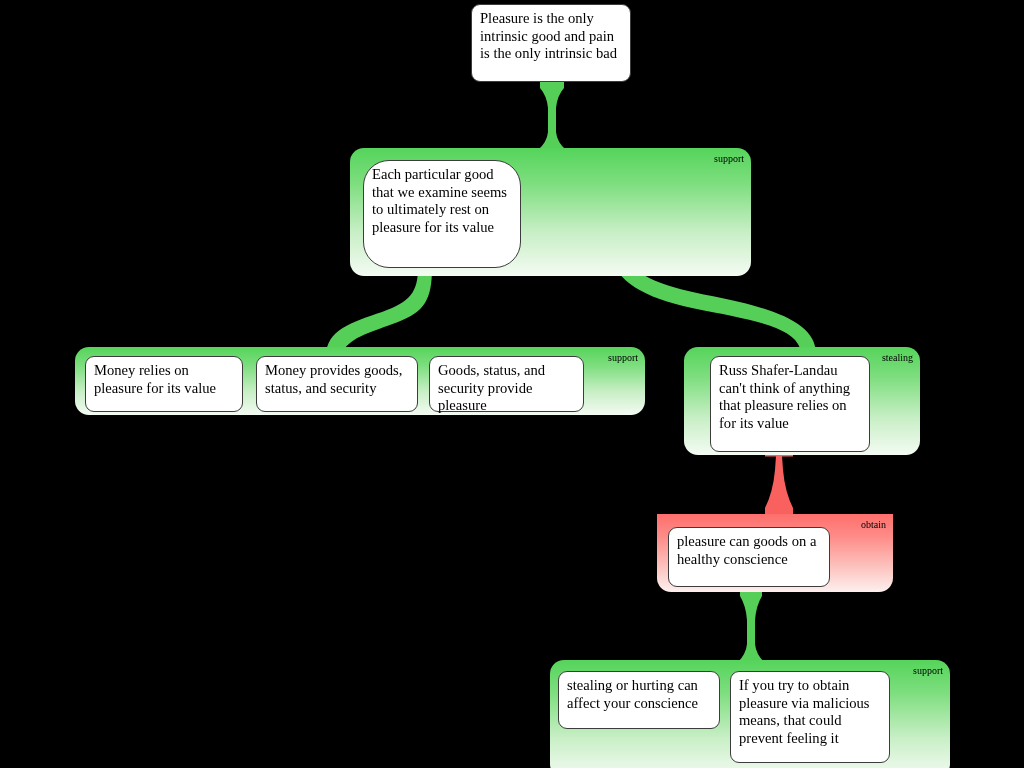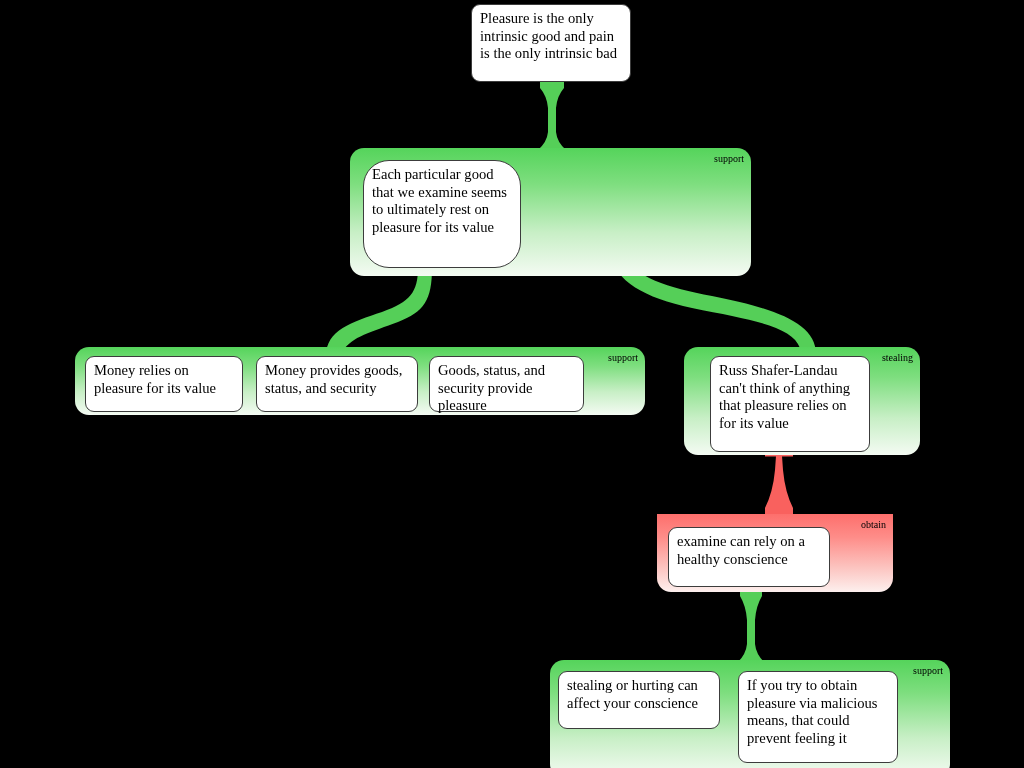--- a/index.html
+++ b/index.html
@@ -111,21 +111,21 @@
   <div class="claim" style="left:429px; top:356px; width:155px; height:56px;">Goods, status, and security provide pleasure</div>
 
   <div class="group support" style="left:684px; top:347px; width:236px; height:108px;">
     <span class="group-label">stealing</span>
   </div>
   <div class="claim" style="left:678px; top:356px; width:160px; height:96px;margin-left:32px;">Russ Shafer-Landau can't think of anything that pleasure relies on for its value</div>
 
   <div class="group opposes" style="left:657px; top:514px; width:236px; height:78px;">
     <span class="group-label">obtain</span>
   </div>
-  <div class="claim" style="left:668px; top:527px; width:162px; height:60px;">examine can rely on a healthy conscience</div>
+  <div class="claim" style="left:668px; top:527px; width:162px; height:60px;">pleasure can goods on a healthy conscience</div>
 
   <div class="group support" style="left:550px; top:660px; width:400px; height:118px;">
     <span class="group-label">support</span>
   </div>
   <div class="claim" style="left:558px; top:671px; width:162px; height:58px;">stealing or hurting can affect your conscience</div>
-  <div class="claim" style="left:730px; top:671px; width:160px; height:92px;margin-left:8px;">If you try to obtain pleasure via malicious means, that could prevent feeling it</div>
+  <div class="claim" style="left:730px; top:671px; width:160px; height:92px;">If you try to obtain pleasure via malicious means, that could prevent feeling it</div>
 
 </div>
 
 </body></html>

